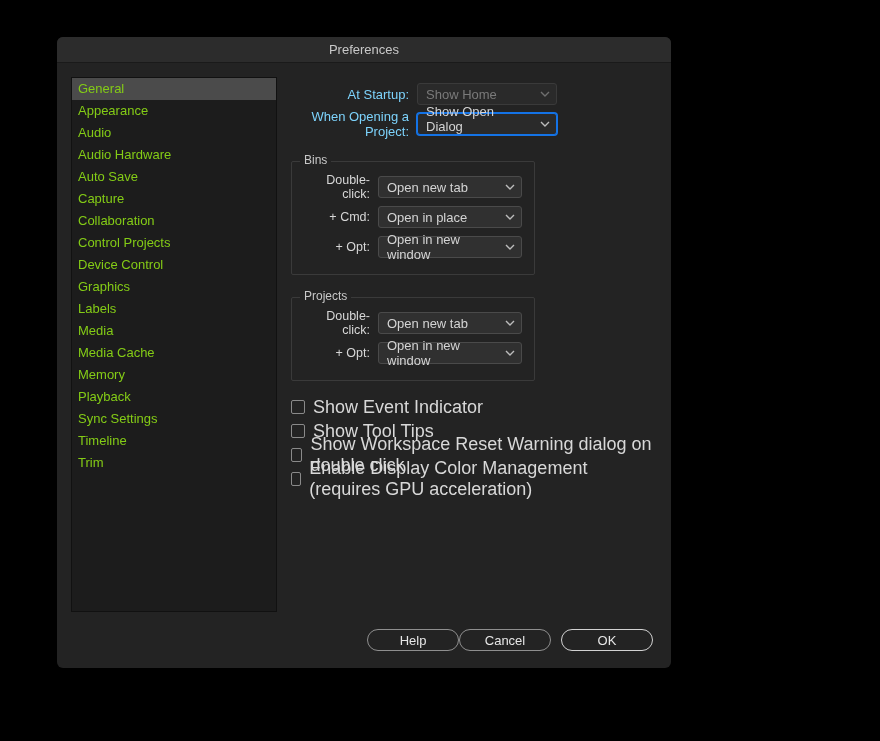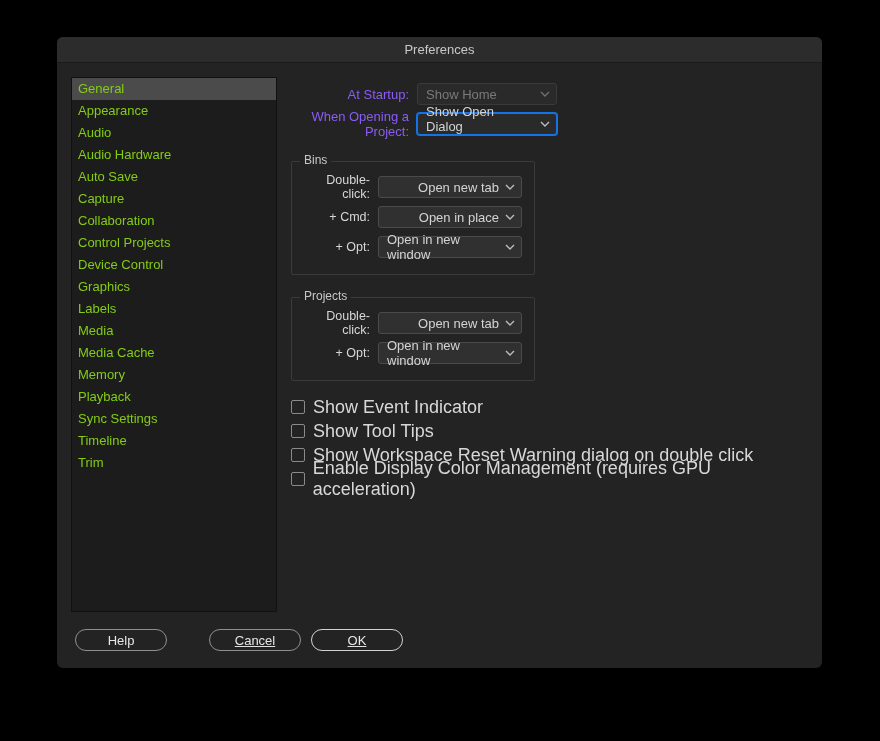--- a/index.html
+++ b/index.html
@@ -1,20 +1,20 @@
 <!DOCTYPE html>
 <html><head>
 <meta charset="utf-8">
 <style>
   * { box-sizing: border-box; margin: 0; padding: 0; font-family: -apple-system, "Helvetica Neue", Arial, sans-serif; }
   body { background: #000; width: 880px; height: 741px; overflow: hidden; font-size: 13px; color: #e1e1e1; }
   .window {
     position: absolute;
     left: 57px; top: 37px;
-    width: 765px; height: 631px;
+    width: 614px; height: 631px;
     background: #232323;
     border-radius: 6px;
     box-shadow: 0 10px 40px rgba(0,0,0,.8);
     display: flex; flex-direction: column;
   }
   .titlebar {
     height: 26px; line-height: 26px;
     text-align: center;
     color: #c8c8c8;
     font-size: 13px;
@@ -34,21 +34,21 @@
   .side-item {
     padding: 4px 6px 4px 6px;
     font-size: 13px;
     color: #84cc16;
     line-height: 14px;
     cursor: default;
   }
   .side-item.sel { background: #4b4b4b; }
   .content { flex: 1; padding-top: 2px; }
   .row { display: flex; align-items: center; height: 30px; }
-  .row-label { width: 126px; text-align: right; padding-right: 8px; color: #8b5cf6; }
+  .row-label { width: 126px; text-align: right; padding-right: 8px; color: #7dd3fc; }
   .dd {
     position: relative;
     width: 140px; height: 22px;
     background: #303030;
     border: 1px solid #4a4a4a;
     border-radius: 3px;
     display: flex; align-items: center;
     padding: 0 22px 0 8px;
     color: #d4d4d4;
     font-size: 13px;
@@ -71,34 +71,33 @@
   .group-title {
     position: absolute;
     top: -9px; left: 8px;
     background: #232323;
     padding: 0 4px;
     color: #c8c8c8;
     font-size: 12px;
   }
   .g-row { display:flex; align-items:center; height: 30px; }
   .g-label { width: 74px; text-align: right; padding-right: 8px; color: #d7d7d7; font-size:12.5px; }
-  .g-dd { flex:1;justify-content:flex-end; }
+  .g-dd { flex:1; }
   .checks { margin-top: 14px; }
   .ck-row { display:flex; align-items:center; height: 24px; gap: 8px; }
   .ck {
     width: 14px; height: 14px;
     border: 1.5px solid #8a8a8a;
     border-radius: 2px;
     background: transparent;
   }
   .ck-label { color: #d8d8d8; font-size: 18px; }
   .footer {
     height: 56px;
-    display: flex; align-items: center; justify-content: flex-start;
-    gap: 42px;
+    display: flex; align-items: center; justify-content: flex-end;
     padding: 0 18px;
   }
   .btn {
     width: 92px; height: 22px;
     border: 1px solid #8f8f8f;
     border-radius: 12px;
     background: transparent;
     color: #e6e6e6;
     font-size: 13px;
     display:flex; align-items:center; justify-content:center;
@@ -241,18 +240,18 @@
             <div class="ck"></div>
             <div class="ck-label">Enable Display Color Management (requires GPU acceleration)</div>
           </div>
         </div>
 
     </div>
   </div>
 
   <div class="footer">
     <div class="btn">Help</div>
-    <div style="display:flex; gap:10px;text-decoration:underline;">
+    <div style="display:flex; gap:10px;">
       <div class="btn">Cancel</div>
       <div class="btn primary">OK</div>
     </div>
   </div>
 </div>
 
 </body></html>

